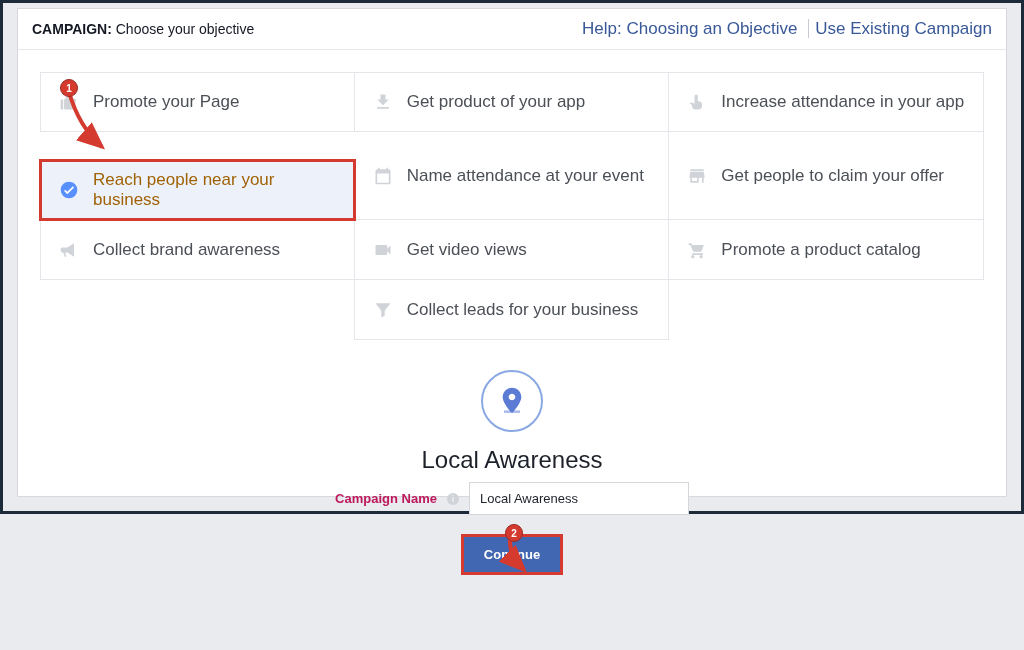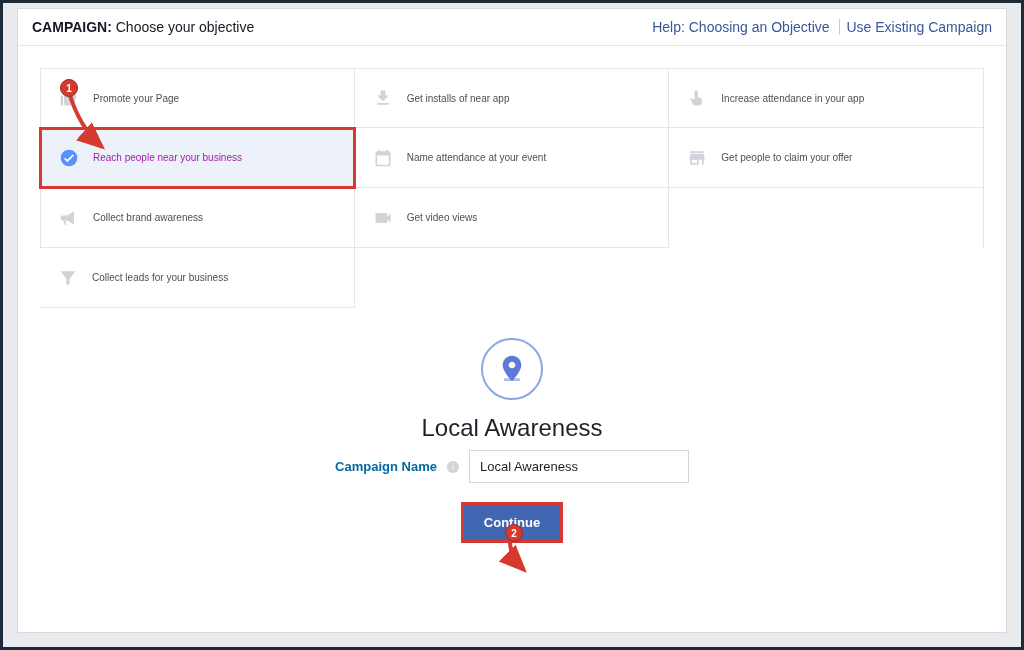--- a/index.html
+++ b/index.html
@@ -1,43 +1,43 @@
 <!DOCTYPE html>
 <html><head>
   <meta charset="utf-8">
   <style>
     * { box-sizing: border-box; margin: 0; padding: 0; }
     body { font-family: Helvetica, Arial, sans-serif; background: #e9ebee; width: 1024px; height: 650px; overflow: hidden; position: relative; }
-    .page-wrapper { border: 3px solid #1c2a3a; width: 1024px; height: 650px; background: #e9ebee; padding: 5px 14px 14px 14px; }
+    .page-wrapper { border: 3px solid #1c2a3a; width: 1024px; height: 514px; background: #e9ebee; padding: 5px 14px 14px 14px; }
     .main-panel { background: #fff; border: 1px solid #d7d9dc; height: 100%; position: relative; }
     .header-bar { border-bottom: 1px solid #e5e6e9; padding: 10px 14px; display: flex; justify-content: space-between; align-items: center; }
     .header-title { font-size: 14px; color: #141823; }
     .header-title b { font-weight: 700; }
-    .header-links { font-size: 14px; }
+    .header-links { font-size: 17px; }
     .header-links a { color: #385898; text-decoration: none; margin-left: 6px; padding-left: 6px; }
     .header-links a + a { border-left: 1px solid #c6cbd4; }
 
     .content { padding: 22px 22px 0 22px; }
     .objective-grid { display: grid; grid-template-columns: repeat(3, 1fr); gap: 0; }
-    .obj-cell { border: 1px solid #e5e6e9; border-left: none; border-top: none; min-height: 60px; display: flex; align-items: center; padding: 0 16px; color: #4b4f56; font-size: 10px; cursor: pointer; background: #fff; }
+    .obj-cell { border: 1px solid #e5e6e9; border-left: none; border-top: none; min-height: 60px; display: flex; align-items: center; padding: 0 16px; color: #4b4f56; font-size: 17px; cursor: pointer; background: #fff; }
     .obj-cell.col-start { border-left: 1px solid #e5e6e9; }
     .obj-cell.row-start { border-top: 1px solid #e5e6e9; }
     .obj-cell .icon { width: 24px; height: 24px; margin-right: 12px; display: flex; align-items: center; justify-content: center; flex: 0 0 24px; }
-    .obj-cell.selected { background: #edf2fa; color: #a21caf; outline: 3px solid #d43a2f; outline-offset: -2px; position: relative; z-index: 2; }
+    .obj-cell.selected { background: #edf2fa; color: #a16207; outline: 3px solid #d43a2f; outline-offset: -2px; position: relative; z-index: 2; margin-top: 28px; }
     .obj-cell.selected .icon svg { fill: #5890ff; }
     .obj-cell:not(.selected) .icon svg { fill: #d0d3d8; }
     .obj-cell.empty { border-left: none; border-bottom: none; background: transparent; cursor: default; }
     .obj-cell.empty-right { border-right: none; border-bottom: none; background: transparent; cursor: default; }
 
     .detail { text-align: center; margin-top: 30px; }
     .detail-icon { width: 62px; height: 62px; border: 2px solid #8aa9e4; border-radius: 50%; margin: 0 auto 14px auto; display: flex; align-items: center; justify-content: center; }
     .detail-title { font-size: 24px; color: #1d2129; font-weight: 400; margin-bottom: 8px; }
     .detail-sub { font-size: 14px; color: #616770; margin-bottom: 28px; }
     .name-row { display: flex; align-items: center; justify-content: center; gap: 10px; margin-bottom: 22px; }
-    .name-label { font-size: 13px; color: #0369a1; font-weight: 600; }
+    .name-label { font-size: 13px; color: #be185d; font-weight: 600; }
     .info-dot { width: 12px; height: 12px; border-radius: 50%; background: #d0d3d8; color: #fff; font-size: 9px; line-height: 12px; display: inline-block; }
     .name-input { border: 1px solid #d3d6db; padding: 8px 10px; font-size: 13px; width: 220px; color: #1d2129; }
     .continue-btn { background: #4267b2; color: #fff; border: none; padding: 10px 20px; font-size: 13px; font-weight: 700; cursor: pointer; outline: 3px solid #d43a2f; outline-offset: 0; }
 
     .callout-badge { position: absolute; width: 18px; height: 18px; background: #d53a2f; border-radius: 50%; color: #fff; font-size: 10px; font-weight: 700; display: flex; align-items: center; justify-content: center; z-index: 10; border: 1px solid #9a2a22; }
     .callout-arrow { position: absolute; z-index: 9; }
     .callout-arrow svg { display: block; }
   </style>
 </head>
 <body>
@@ -66,21 +66,21 @@
               </svg>
             </span>
           <span>Promote your Page</span>
         </div>
         <div class="obj-cell row-start">
           <span class="icon">
               <svg viewBox="0 0 24 24" width="20" height="20">
                 <path d="M19 9h-4V3H9v6H5l7 7 7-7zM5 18v2h14v-2H5z"></path>
               </svg>
             </span>
-          <span>Get installs of near app</span>
+          <span>Get product of your app</span>
         </div>
         <div class="obj-cell row-start">
           <span class="icon">
               <svg viewBox="0 0 24 24" width="20" height="20">
                 <path d="M9 11V5c0-1.1.9-2 2-2s2 .9 2 2v6h1c2.2 0 4 1.8 4 4v2c0 2.2-1.8 4-4 4h-4c-2.2 0-4-1.8-4-4v-1l-2-2c-.4-.4-.4-1 0-1.4.4-.4 1-.4 1.4 0L9 14v-3z"></path>
               </svg>
             </span>
           <span>Increase attendance in your app</span>
         </div>
 
@@ -118,20 +118,28 @@
             </span>
           <span>Collect brand awareness</span>
         </div>
         <div class="obj-cell">
           <span class="icon">
               <svg viewBox="0 0 24 24" width="20" height="20">
                 <path d="M17 10.5V7c0-.6-.4-1-1-1H4c-.6 0-1 .4-1 1v10c0 .6.4 1 1 1h12c.6 0 1-.4 1-1v-3.5l4 4v-11l-4 4z"></path>
               </svg>
             </span>
           <span>Get video views</span>
+        </div>
+        <div class="obj-cell">
+          <span class="icon">
+              <svg viewBox="0 0 24 24" width="20" height="20">
+                <path d="M7 18c-1.1 0-2 .9-2 2s.9 2 2 2 2-.9 2-2-.9-2-2-2zm10 0c-1.1 0-2 .9-2 2s.9 2 2 2 2-.9 2-2-.9-2-2-2zM7.2 14h10l3-8H6.2L5.3 4H2v2h2l3.6 8-1.4 2.5c-.3.5.1 1.5 1 1.5h12v-2H8l-.8-2z"></path>
+              </svg>
+            </span>
+          <span>Promote a product catalog</span>
         </div>
 
         <div class="obj-cell empty"></div>
         <div class="obj-cell">
           <span class="icon">
               <svg viewBox="0 0 24 24" width="20" height="20">
                 <path d="M3 4h18l-7 9v6l-4 2v-8L3 4z"></path>
               </svg>
             </span>
           <span>Collect leads for your business</span>

